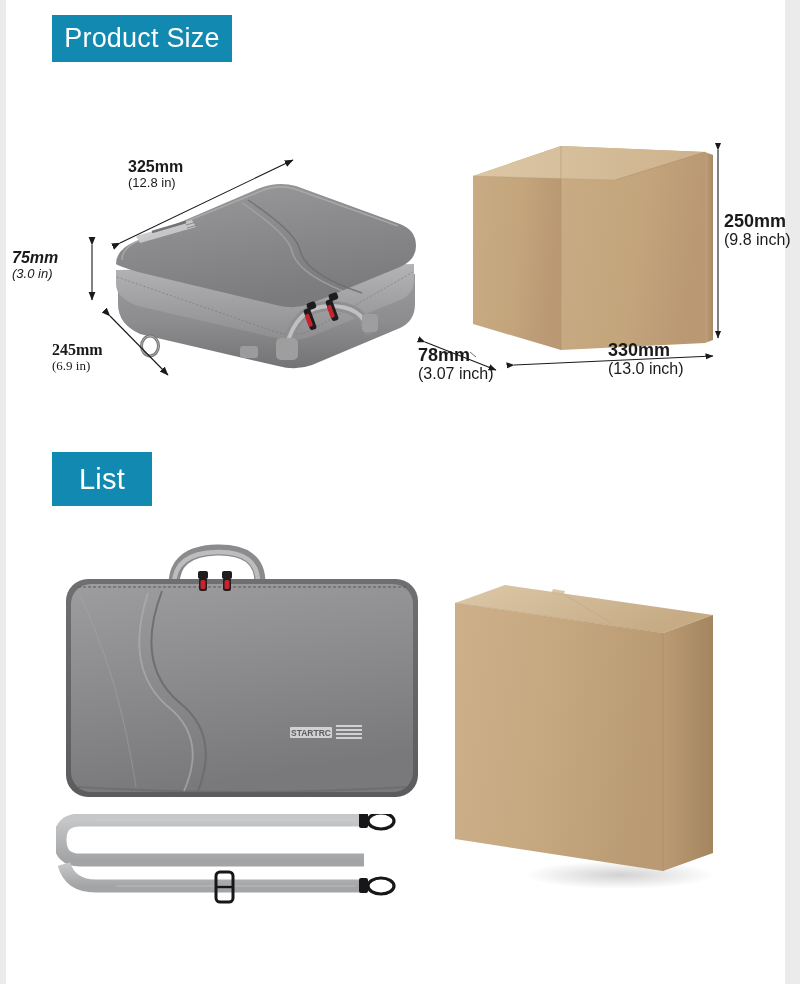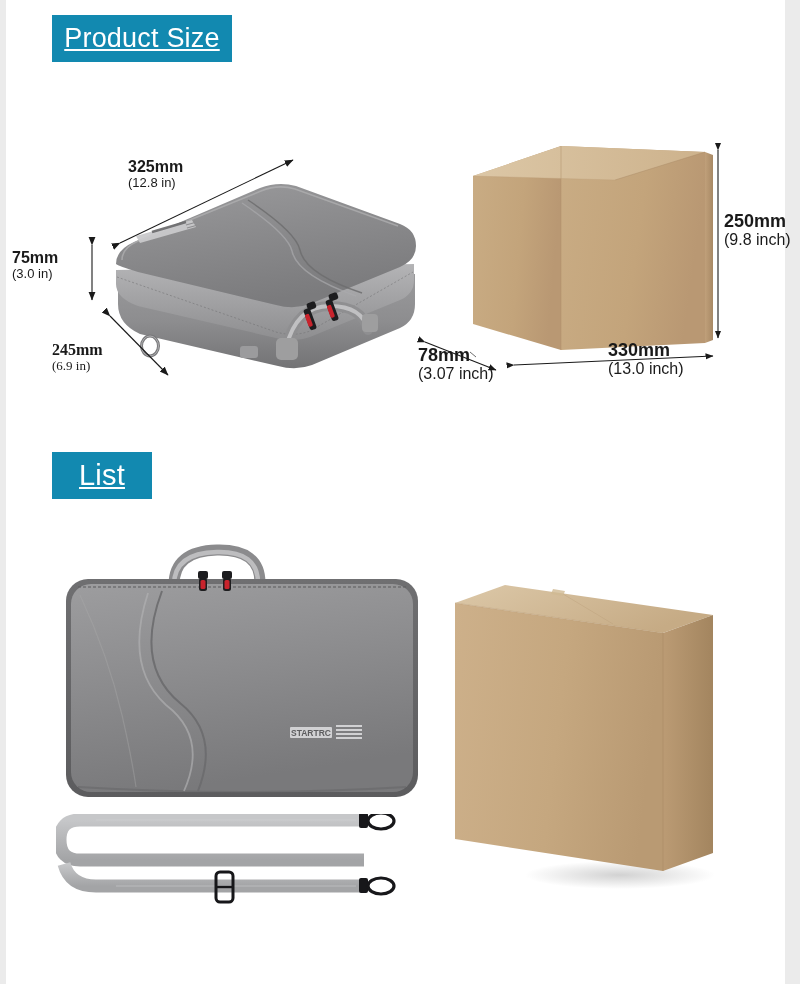--- a/index.html
+++ b/index.html
@@ -34,30 +34,29 @@
 
   
   .badge {
     position: absolute;
     background: #1289b0;
     color: #ffffff;
     display: flex;
     align-items: center;
     justify-content: center;
     letter-spacing: .2px;
-    text-decoration: underline;
   }
   #badge-product-size {
     left: 52px; top: 15px;
     width: 180px; height: 47px;
     font-size: 27px;
   }
   #badge-list {
     left: 52px; top: 452px;
-    width: 100px; height: 47px;
+    width: 100px; height: 54px;
     font-size: 29px;
   }
 
   
   .dim {
     position: absolute;
     text-align: left;
     color: #1a1a1a;
     line-height: 1.12;
     white-space: nowrap;
@@ -69,21 +68,21 @@
   }
   .dim .u {
     font-size: 13px;
     font-weight: normal;
     display: block;
   }
   .dim.small .v { font-size: 18px; }
   .dim.small .u { font-size: 16px; }
 
   #dim-case-width   { left: 128px; top: 158px; width: 130px; }
-  #dim-case-height  { left: 12px;  top: 249px; width: 92px; }
+  #dim-case-height  { left: 12px;  top: 249px; width: 92px; font-style: italic; }
   #dim-case-depth   { left: 52px;  top: 341px; width: 112px; font-family: Liberation Serif, serif; }
   #dim-box-height   { left: 724px; top: 211px; width: 76px; }
   #dim-box-depth    { left: 418px; top: 345px; width: 84px; }
   #dim-box-width    { left: 608px; top: 340px; width: 92px; }
 
   svg.overlay {
     position: absolute;
     left: 0; top: 0;
     width: 800px;
     height: 984px;

